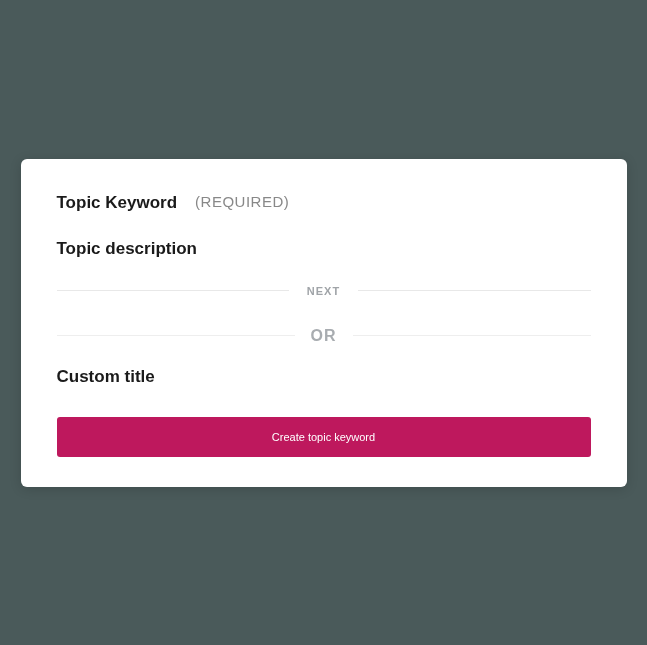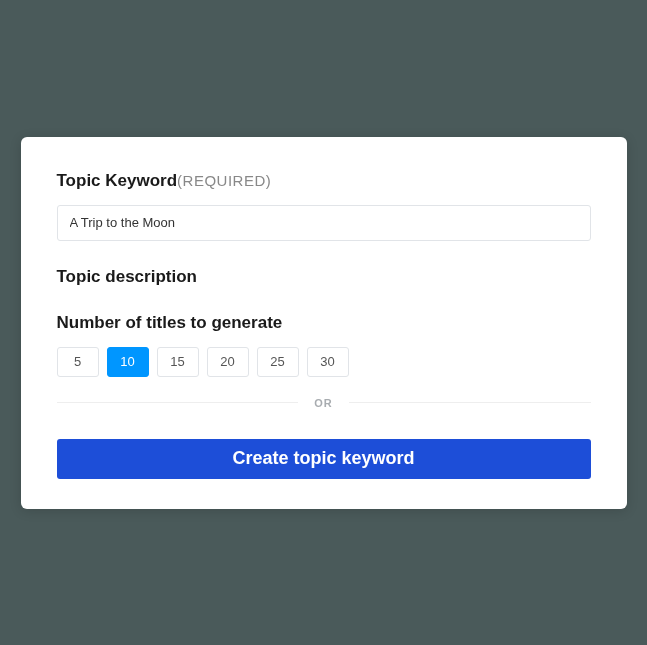--- a/index.html
+++ b/index.html
@@ -18,22 +18,22 @@
       border-radius: 6px;
       padding: 34px 36px 30px 36px;
       box-shadow: 0 2px 12px rgba(0,0,0,0.15);
     }
     .field-label {
       font-size: 17px;
       font-weight: 700;
       color: #1a1a1a;
       margin-bottom: 14px;
       display: flex;
-      align-items: center;
-      gap: 0;
+      align-items: flex-start;
+      gap: 18px;
     }
     .required-tag {
       font-size: 15px;
       font-weight: 500;
       color: #888;
       letter-spacing: 0.5px;
     }
     .text-input {
       width: 100%;
       height: 36px;
@@ -93,76 +93,70 @@
     }
     .pills-group { margin-bottom: 4px; }
     .or-divider {
       display: flex;
       align-items: center;
       margin: 20px 0 22px 0;
     }
     .or-divider .divider-line { flex: 1; height: 1px; background: #eee; }
     .or-text {
       padding: 0 16px;
-      font-size: 11px;
+      font-size: 16px;
       font-weight: 600;
       letter-spacing: 1px;
       color: #a8acb0;
     }
     .submit-btn {
       width: 100%;
       height: 40px;
-      background: #1d4ed8;
+      background: #be185d;
       border: none;
       border-radius: 3px;
       color: #fff;
-      font-size: 18px;
-      font-weight: 700;
+      font-size: 11px;
+      font-weight: 400;
       cursor: pointer;
       font-family: inherit;
     }
   </style>
 </head>
 <body>
 
 <div class="card">
 
   <div class="field-group">
     <div class="field-label">
       <span>Topic Keyword</span>
       <span class="required-tag">(REQUIRED)</span>
     </div>
-    <input type="text" class="text-input" value="A Trip to the Moon" style="">
   </div>
 
   <div class="field-group">
     <div class="field-label">
       <span>Topic description</span>
     </div>
   </div>
 
+  <div class="divider">
+    <div class="divider-line"></div>
+    <div class="divider-text">NEXT</div>
+    <div class="divider-line"></div>
+  </div>
 
-  <div class="pills-group">
-    <div class="field-label">
-      <span>Number of titles to generate</span>
-    </div>
-    <div class="pill-row">
-        <button class="pill">5</button>
-        <button class="pill active">10</button>
-        <button class="pill">15</button>
-        <button class="pill">20</button>
-        <button class="pill">25</button>
-        <button class="pill">30</button>
-      </div>
-  </div>
 
   <div class="or-divider">
     <div class="divider-line"></div>
     <div class="or-text">OR</div>
     <div class="divider-line"></div>
   </div>
 
   <div class="field-group custom">
+    <div class="field-label">
+      <span>Custom title</span>
+    </div>
   </div>
 
   <button class="submit-btn">Create topic keyword</button>
 
 </div>
 
 </body></html>

